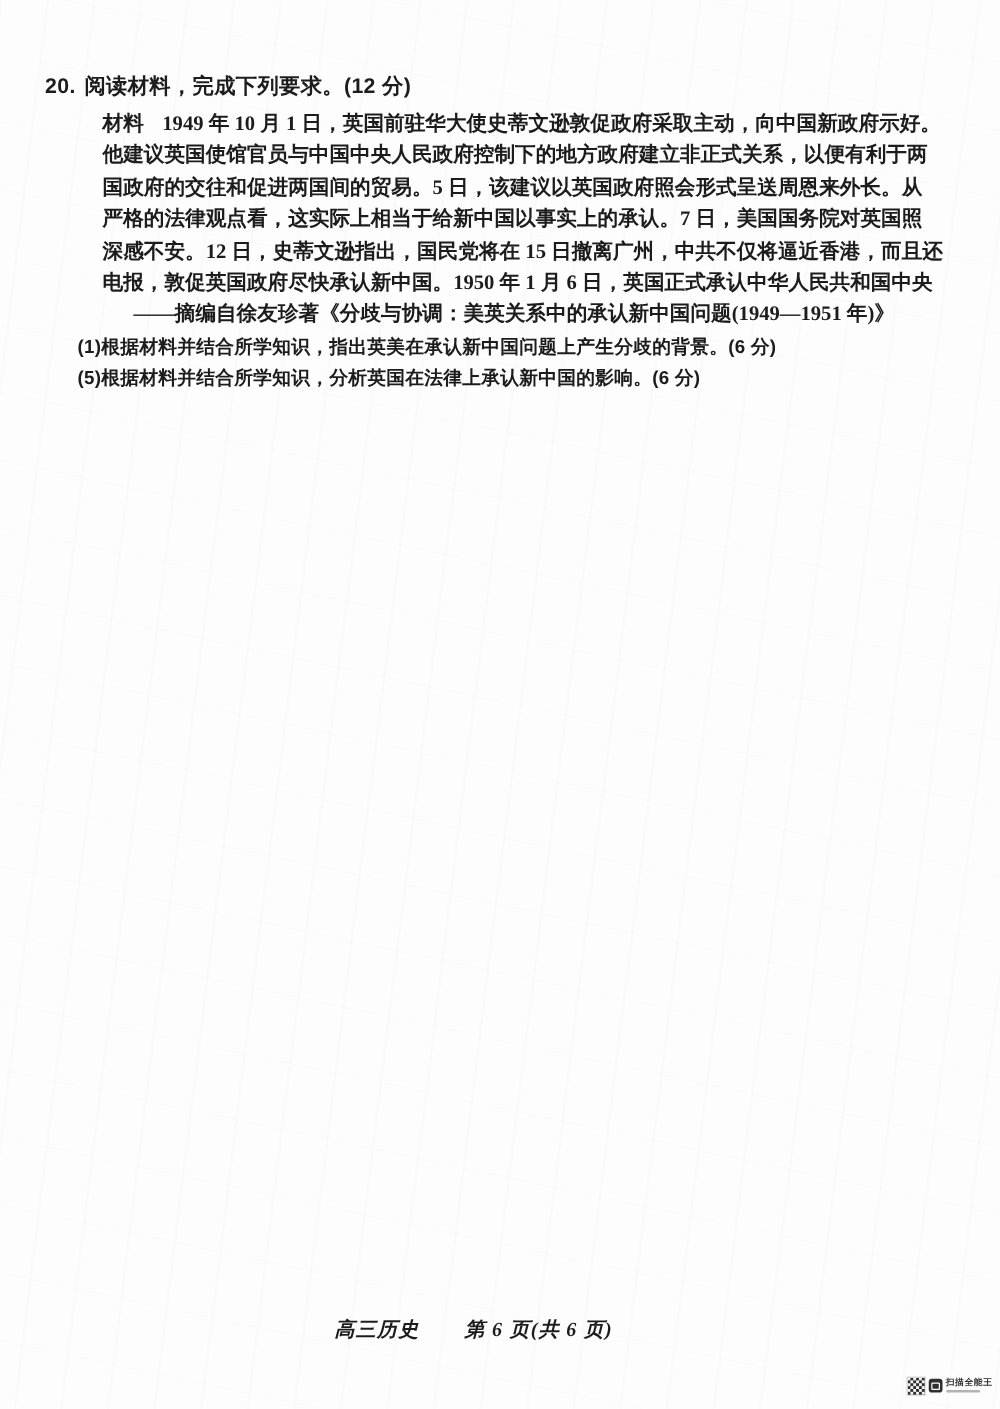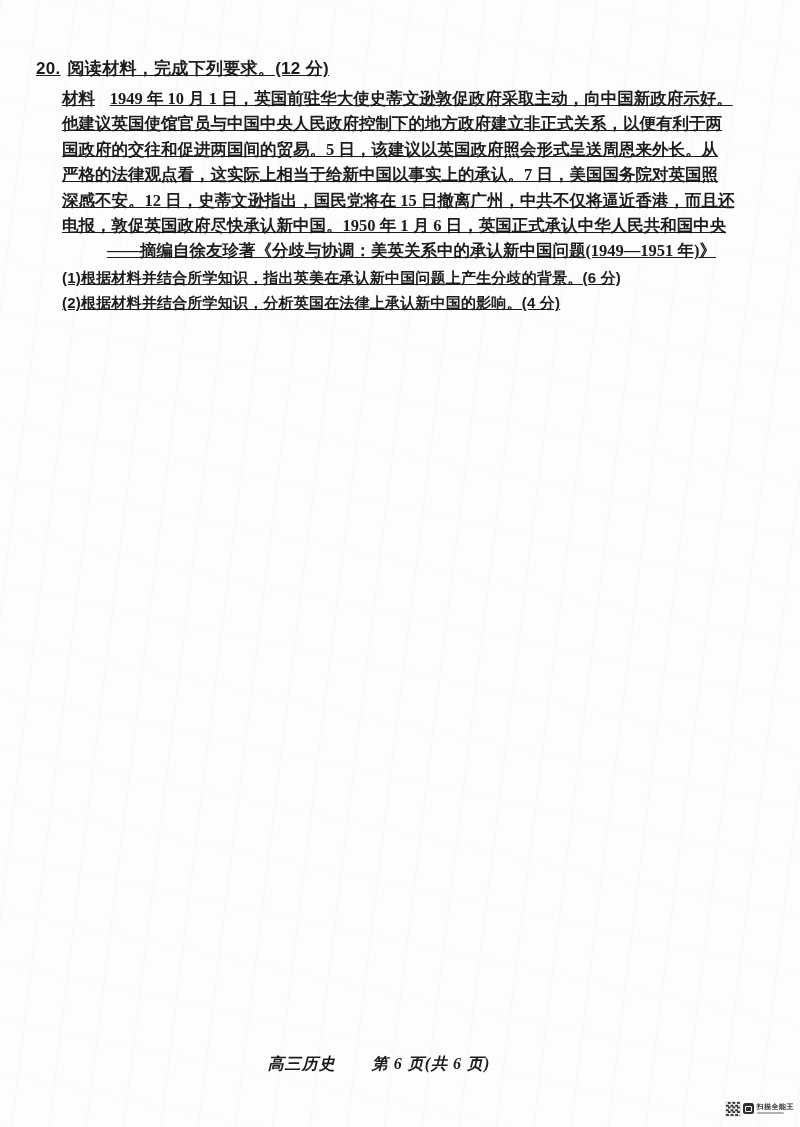--- a/index.html
+++ b/index.html
@@ -14,37 +14,38 @@
     -webkit-font-smoothing: antialiased;
   }
   
   .scan-noise {
     position: absolute; inset: 0; pointer-events: none;
     background:
       repeating-linear-gradient(97deg, rgba(120,120,120,0.025) 0 2px, rgba(255,255,255,0) 2px 37px),
       repeating-linear-gradient(12deg, rgba(140,140,140,0.02) 0 1px, rgba(255,255,255,0) 1px 53px);
   }
   .content {
-    position: absolute; left: 36px; top: 56px; width: 681px; text-decoration: underline;
+    position: absolute; left: 36px; top: 56px; width: 681px;
   }
   .q-head {
     display: flex; gap: 7px;
     font-family: "Liberation Sans", sans-serif;
     font-weight: bold; font-size: 17px; line-height: 26px;
     letter-spacing: 0.3px;
   }
   .material {
     margin-left: 26px; width: 654px;
     font-weight: bold; font-size: 16.5px;
     margin-top: 4px;
   }
   .m-line {
     line-height: 25.4px;
     text-align: justify; text-align-last: justify;
     white-space: nowrap;
+    margin-left: 20px;
   }
   .m-line.short { text-align-last: left; white-space: normal; }
   .m-label { margin-right: 0.9em; }
   .attribution {
     line-height: 25.4px; text-align-last: right;
     white-space: nowrap;
   }
   .questions {
     margin-left: 26px; width: 654px; margin-top: 1px;
     font-family: "Liberation Sans", sans-serif;
@@ -108,21 +109,21 @@
     <div class="m-line">他建议英国使馆官员与中国中央人民政府控制下的地方政府建立非正式关系，以便有利于两</div>
     <div class="m-line">国政府的交往和促进两国间的贸易。5 日，该建议以英国政府照会形式呈送周恩来外长。从</div>
     <div class="m-line">严格的法律观点看，这实际上相当于给新中国以事实上的承认。7 日，美国国务院对英国照</div>
     <div class="m-line">深感不安。12 日，史蒂文逊指出，国民党将在 15 日撤离广州，中共不仅将逼近香港，而且还</div>
     <div class="m-line">电报，敦促英国政府尽快承认新中国。1950 年 1 月 6 日，英国正式承认中华人民共和国中央</div>
     <div class="attribution">——摘编自徐友珍著《分歧与协调：美英关系中的承认新中国问题(1949—1951 年)》</div>
   </div>
 
   <div class="questions">
     <div class="sub-q">(1)根据材料并结合所学知识，指出英美在承认新中国问题上产生分歧的背景。(6 分)</div>
-    <div class="sub-q">(2)根据材料并结合所学知识，分析英国在法律上承认新中国的影响。(4 分)</div>
+    <div class="sub-q">(5)根据材料并结合所学知识，分析英国在法律上承认新中国的影响。(6 分)</div>
   </div>
 
 </div>
 
 <div class="footer">
   <span class="footer-course">高三历史</span><span>第 6 页(共 6 页)</span>
 </div>
 
 <div class="watermark">
   <div class="qr"></div>

